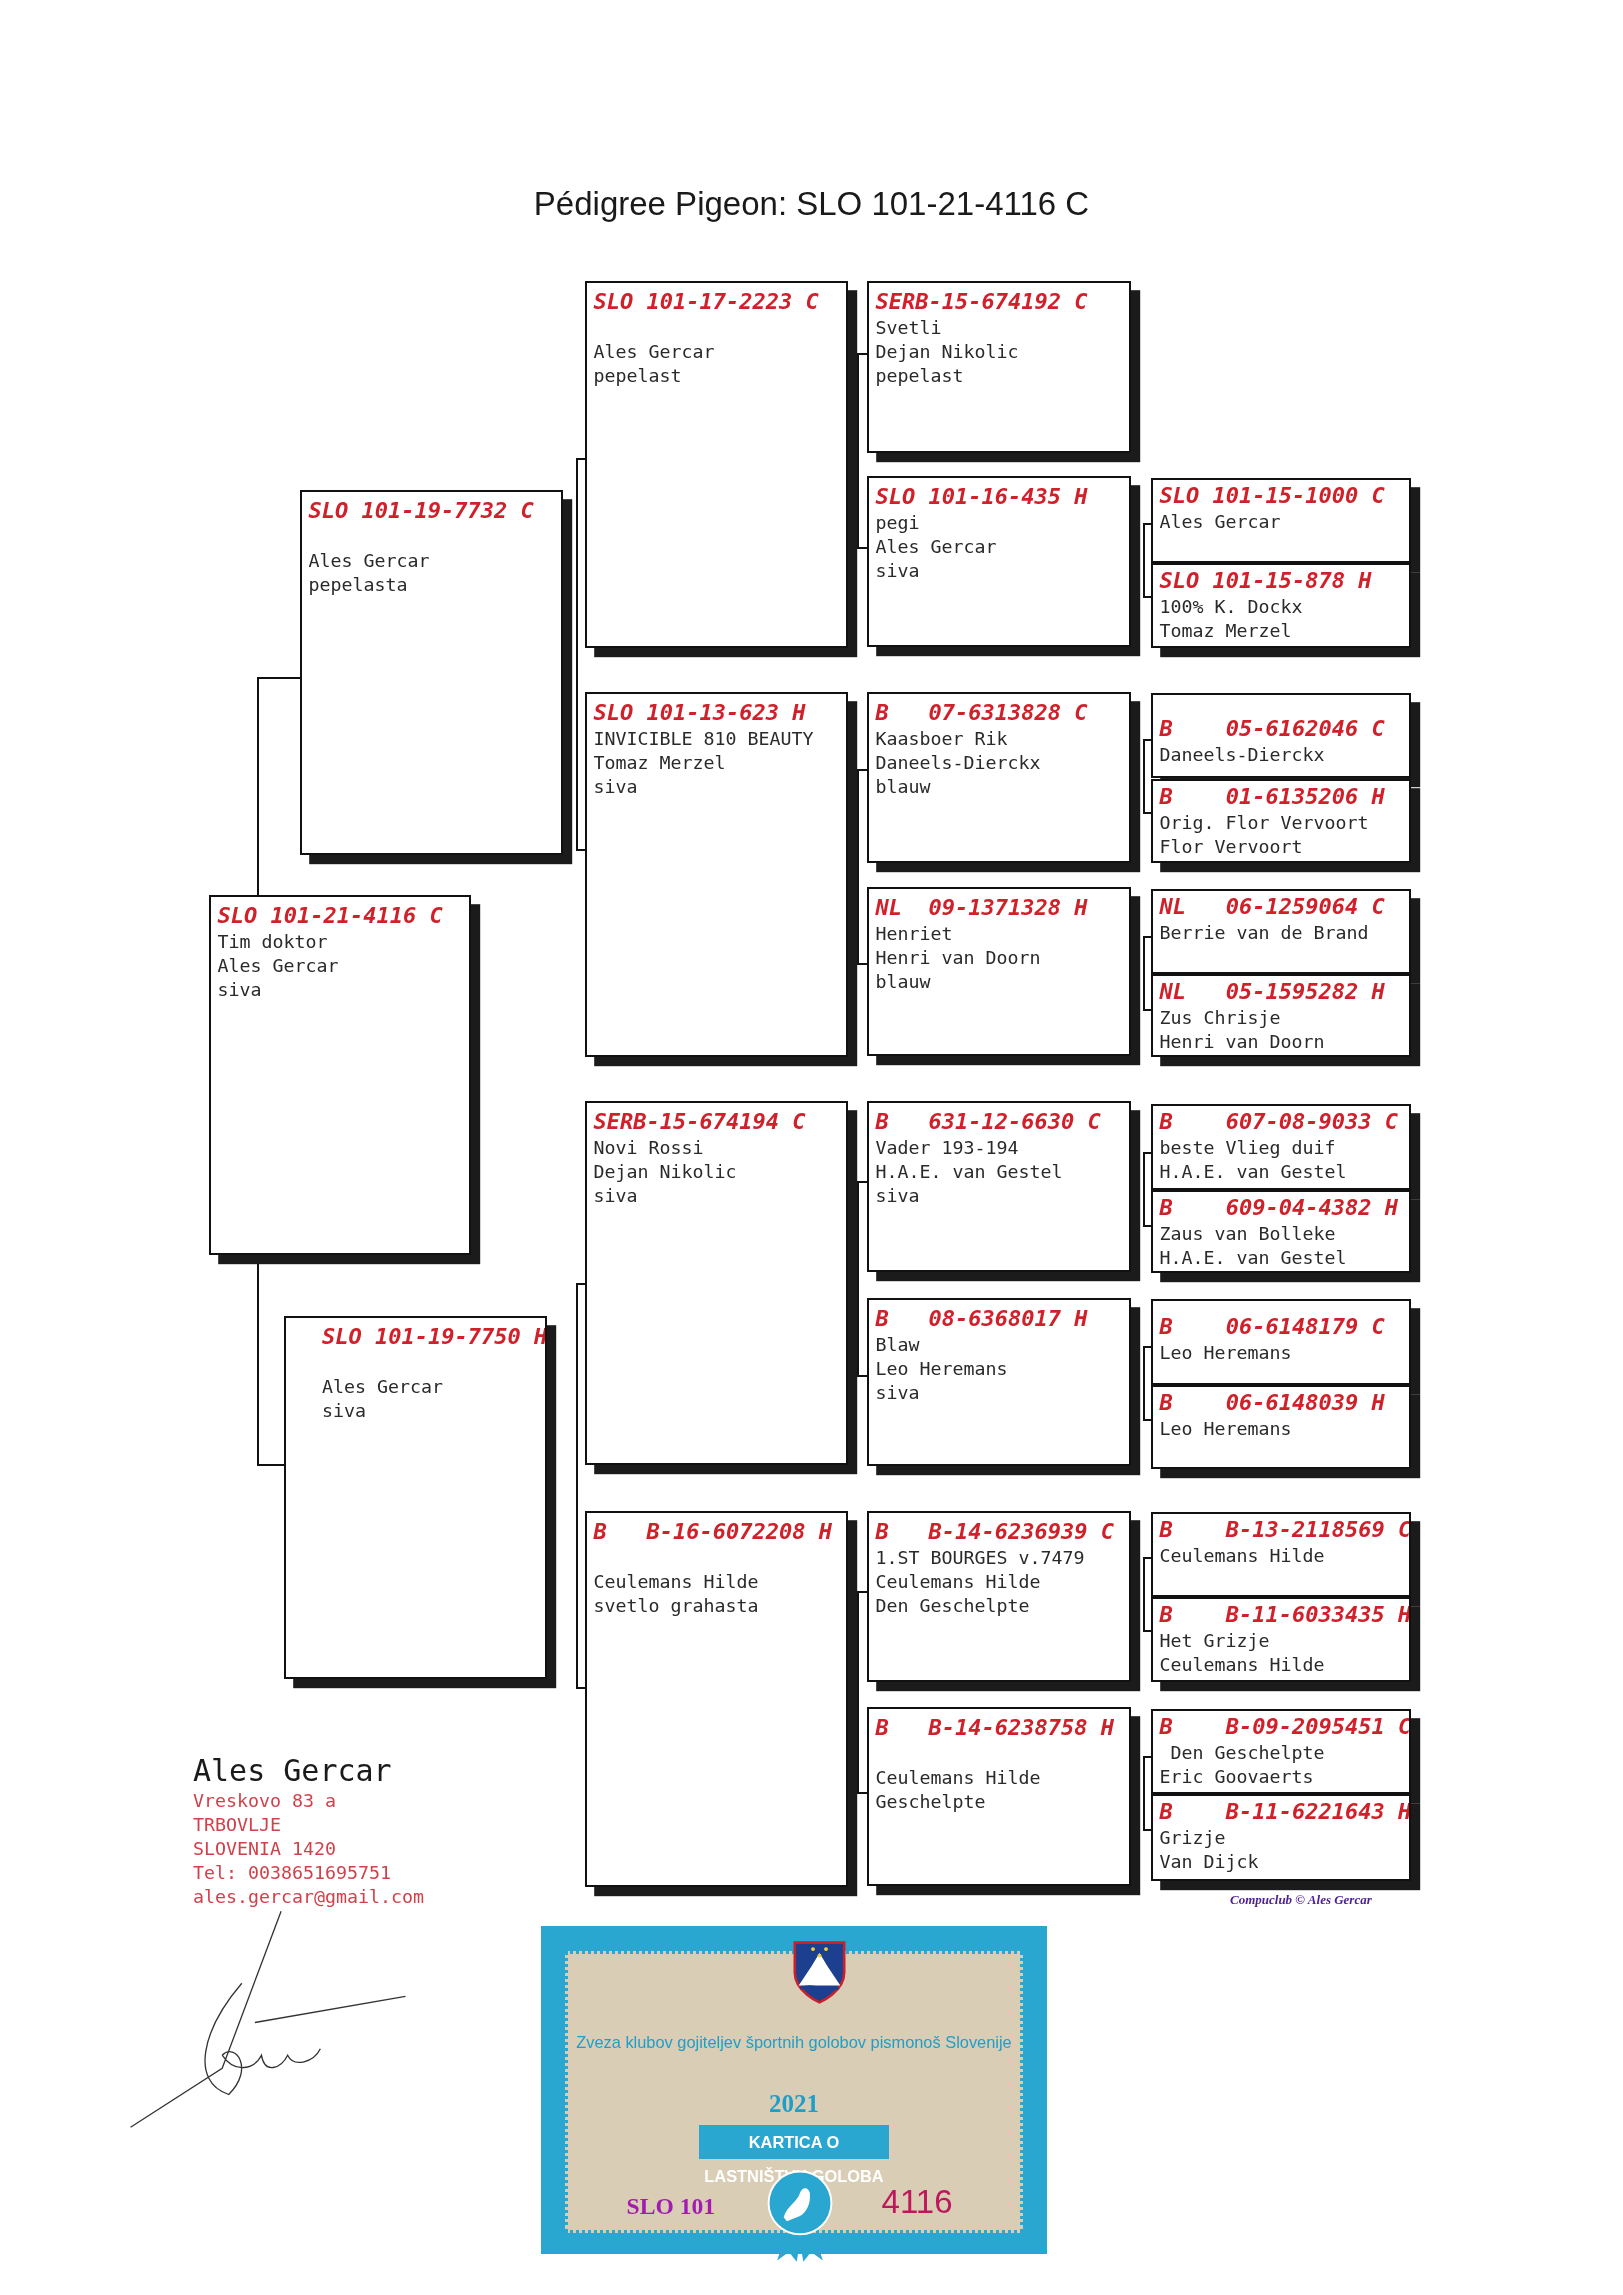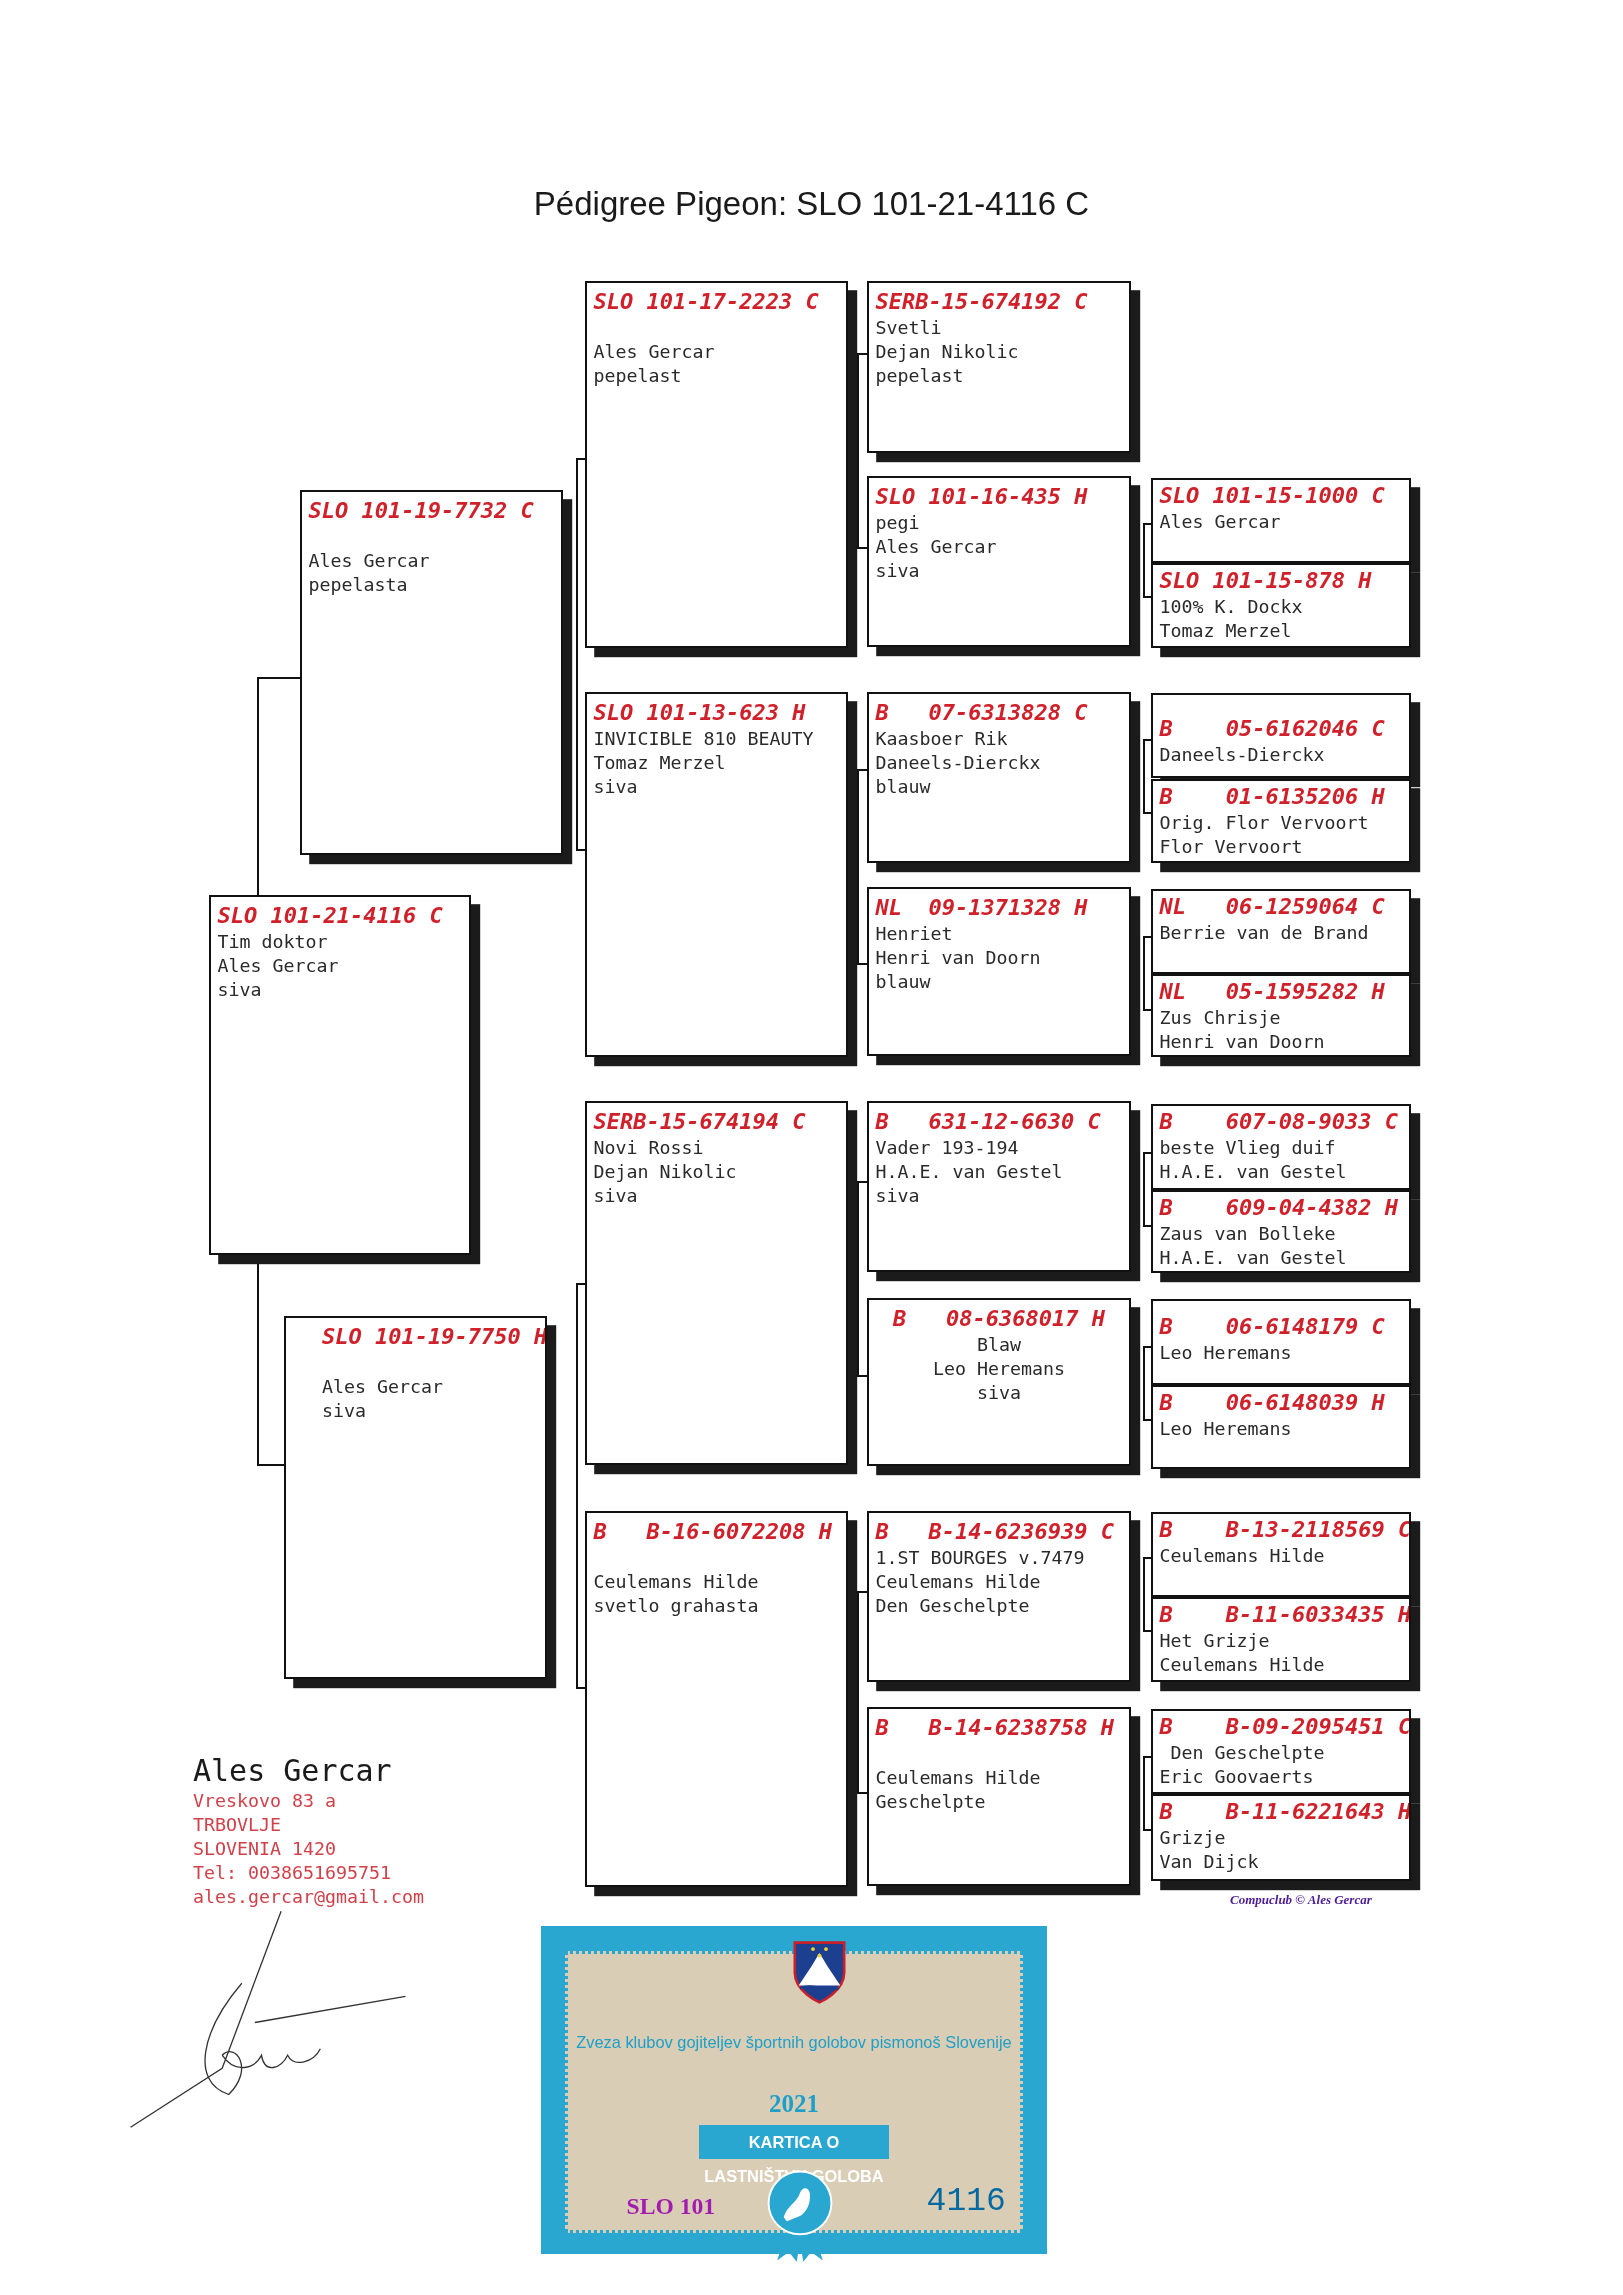--- a/index.html
+++ b/index.html
@@ -24,22 +24,22 @@
                 border:3.9px dotted #2aa7d0; box-sizing:border-box; }
   .card-org { position:absolute; left:0; right:0; top:79px; text-align:center; color:#1d9fc9;
               font-family:"Liberation Sans", sans-serif; font-size:16.4px; }
   .card-year { position:absolute; left:0; right:0; top:136px; text-align:center; color:#1d9fc9;
                font-family:"Liberation Serif", serif; font-weight:bold; font-size:25px; }
   .card-banner { position:absolute; left:131px; right:131px; top:171px; height:34px; background:#2aa7d0;
                  color:#fff; text-align:center; line-height:34px; font-family:"Liberation Sans", sans-serif;
                  font-weight:bold; font-size:16.4px; }
   .card-slo { position:absolute; left:59px; top:239px; color:#a21caf; font-family:"Liberation Serif", serif;
               font-weight:bold; font-size:23.6px; }
-  .card-num { position:absolute; left:314px; top:229px; color:#0369a1; font-family:Liberation Mono, monospace;
-              font-size:33px;margin-left:45px; }
+  .card-num { position:absolute; left:314px; top:229px; color:#be185d; font-family:Liberation Sans, sans-serif;
+              font-size:33px; }
   .shield { position:absolute; left:224px; top:-14.4px; width:55px; height:65px; }
   .medal { position:absolute; left:196px; top:216px; width:72px; height:92px; }
   .signature { position:absolute; left:124px; top:1898px; width:288px; height:249px; }
 </style>
 </head>
 <body>
 
 <div class="title">Pédigree Pigeon: SLO 101-21-4116 C</div>
 
 <div class="conn" style="left:257px; top:677px; width:43px; height:789px;"></div>
@@ -125,21 +125,21 @@
   <div class="line">Henriet</div>
   <div class="line">Henri van Doorn</div>
   <div class="line">blauw</div>
 </div>
 <div class="box" style="left:867px; top:1101px; width:264px; height:171px;">
   <div class="ring">B   631-12-6630 C</div>
   <div class="line">Vader 193-194</div>
   <div class="line">H.A.E. van Gestel</div>
   <div class="line">siva</div>
 </div>
-<div class="box" style="left:867px; top:1298px; width:264px; height:168px;text-align:center;">
+<div class="box" style="left:867px; top:1298px; width:264px; height:168px;">
   <div class="ring">B   08-6368017 H</div>
   <div class="line">Blaw</div>
   <div class="line">Leo Heremans</div>
   <div class="line">siva</div>
 </div>
 <div class="box" style="left:867px; top:1511px; width:264px; height:171px;">
   <div class="ring">B   B-14-6236939 C</div>
   <div class="line">1.ST BOURGES v.7479</div>
   <div class="line">Ceulemans Hilde</div>
   <div class="line">Den Geschelpte</div>

